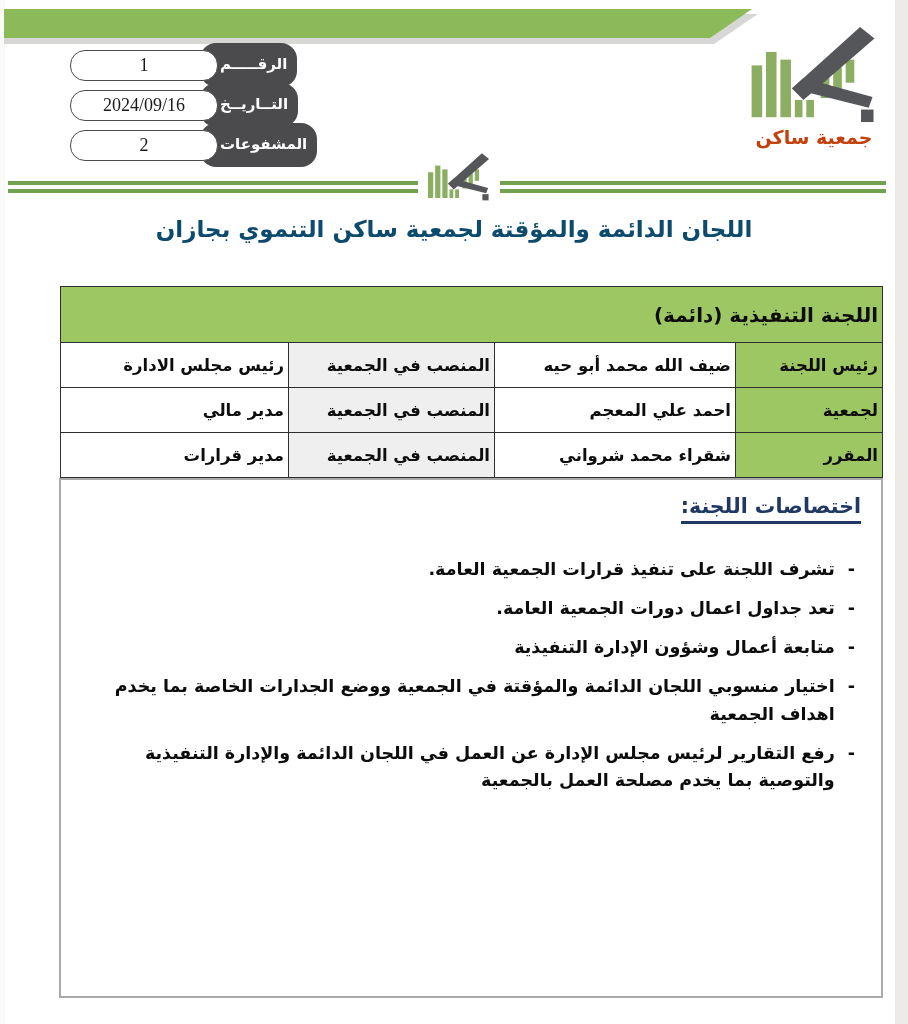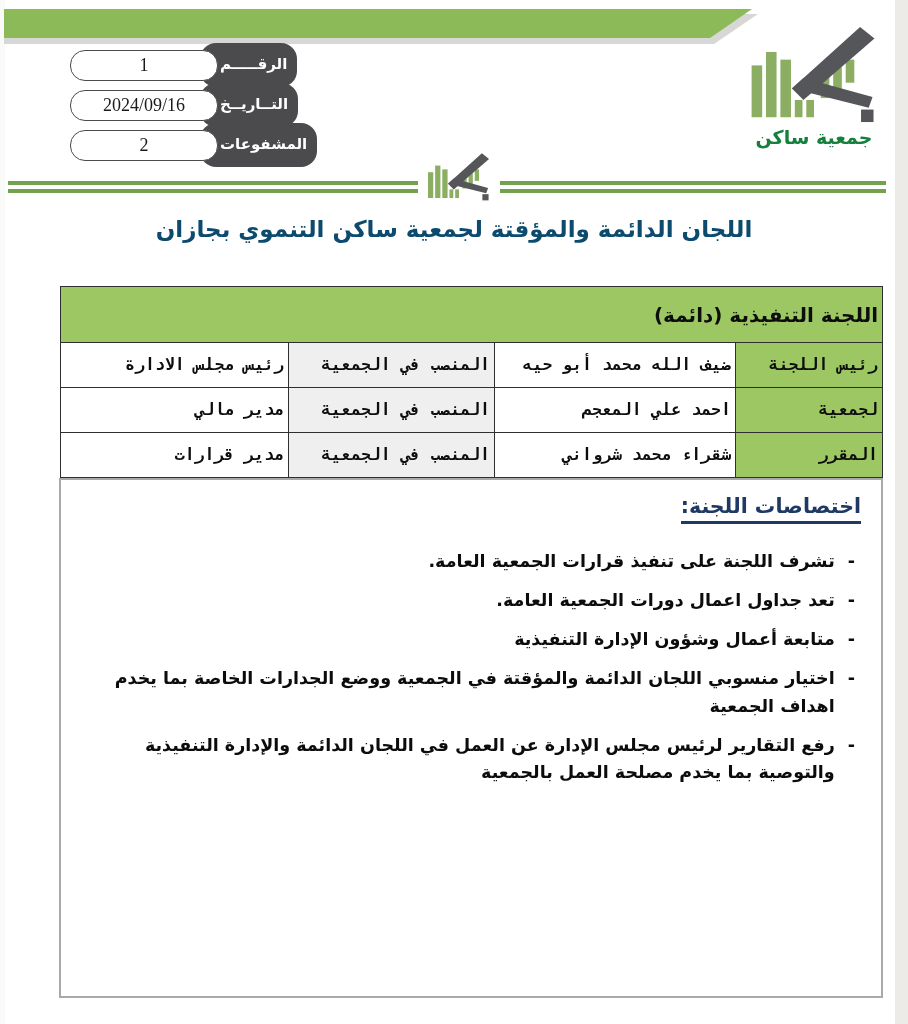--- a/index.html
+++ b/index.html
@@ -17,21 +17,21 @@
     clip-path:polygon(0 0,100% 0,calc(100% - 44px) 100%,0 100%);
   }
   .topbar{
     position:absolute;left:4px;top:9px;width:748px;height:29px;background:#8cba58;
     clip-path:polygon(0 0,100% 0,calc(100% - 42px) 100%,0 100%);
   }
 
   
   .logo-wrap{position:absolute;right:18px;top:27px;width:152px;text-align:center;}
   .logo-wrap svg{display:block;margin:0 auto;}
-  .org-line{font-weight:bold;color:#15803d;font-size:19px;line-height:1.5;direction:rtl;}
+  .org-line{font-weight:bold;color:#c2410c;font-size:19px;line-height:1.5;direction:rtl;}
 
   
   .fields{position:absolute;left:70px;top:49px;}
   .field-row{display:flex;align-items:center;margin-bottom:8px;height:32px;}
   .field-value{
     position:relative;z-index:1;width:146px;height:29px;background:#fff;
     border:1.7px solid #4b4b4d;border-radius:15px;display:flex;align-items:center;justify-content:center;
     font-family:"Liberation Serif","DejaVu Serif",serif;font-size:18px;color:#1a1a1a;
   }
   .field-pill{
@@ -57,31 +57,31 @@
   
   .ctable{
     position:absolute;left:60px;top:286px;width:822px;border-collapse:collapse;direction:rtl;
     table-layout:fixed;
   }
   .ctable th,.ctable td{
     border:1.5px solid #2f2f2f;text-align:right;font-weight:bold;color:#0d0d0d;
     padding:0 4px;overflow:hidden;
   }
   .ctable th{height:55px;background:#9cc763;font-size:20px;}
-  .ctable td{height:44px;font-size:16.5px;font-family:Liberation Mono, monospace;}
+  .ctable td{height:44px;font-size:16.5px;}
   td.role{background:#9cc763;}
   td.plabel{background:#efefef;}
 
   
   .comp-box{
     position:absolute;left:59px;top:478px;width:824px;height:520px;background:#fff;
     border:2px solid #a9a9a9;box-sizing:border-box;direction:rtl;
   }
   .comp-heading{
-    display:inline-block;margin:14px 20px 4px 0;font-size:20.5px;font-weight:bold;color:#1f3864;
+    display:inline-block;margin:14px 20px 12px 0;font-size:20.5px;font-weight:bold;color:#1f3864;
     border-bottom:3px solid #1f3864;padding-bottom:3px;
   }
   .comp-list{margin:20px 0 0 0;padding:0 26px 0 36px;list-style:none;}
   .comp-list li{
     display:flex;gap:13px;margin-bottom:12px;font-weight:bold;font-size:17.5px;
     line-height:1.55;color:#0c0c0c;
   }
   .comp-list .dash{flex:0 0 auto;}
   .comp-list .btext{flex:1 1 auto;text-align:right;}
 </style>

